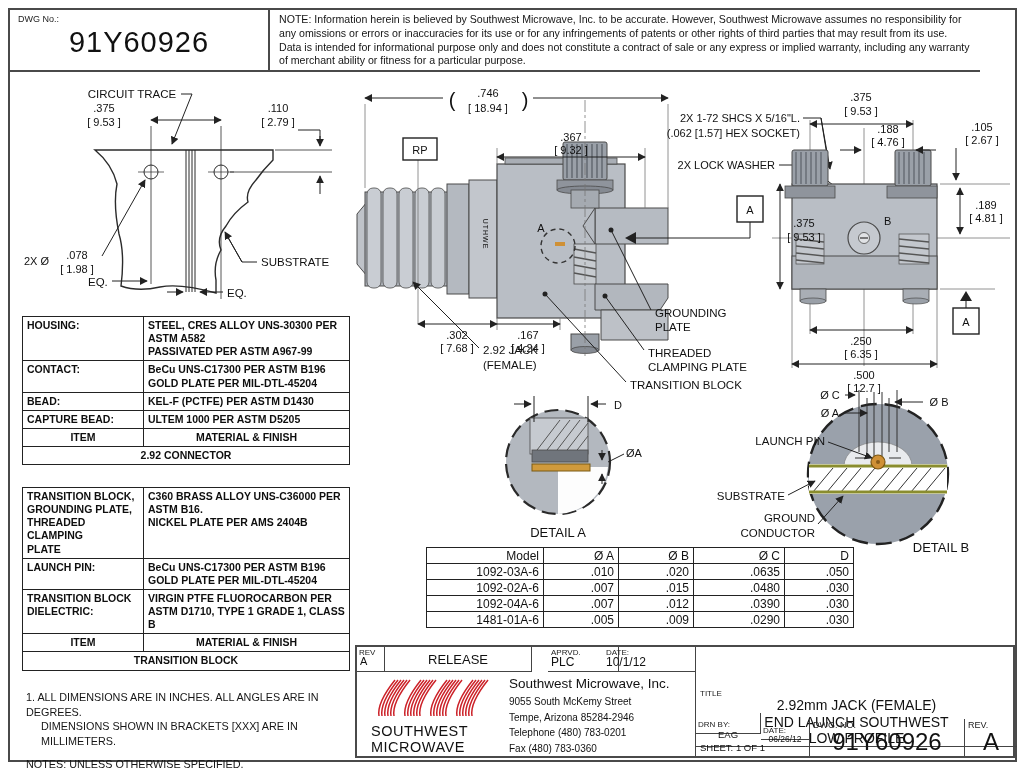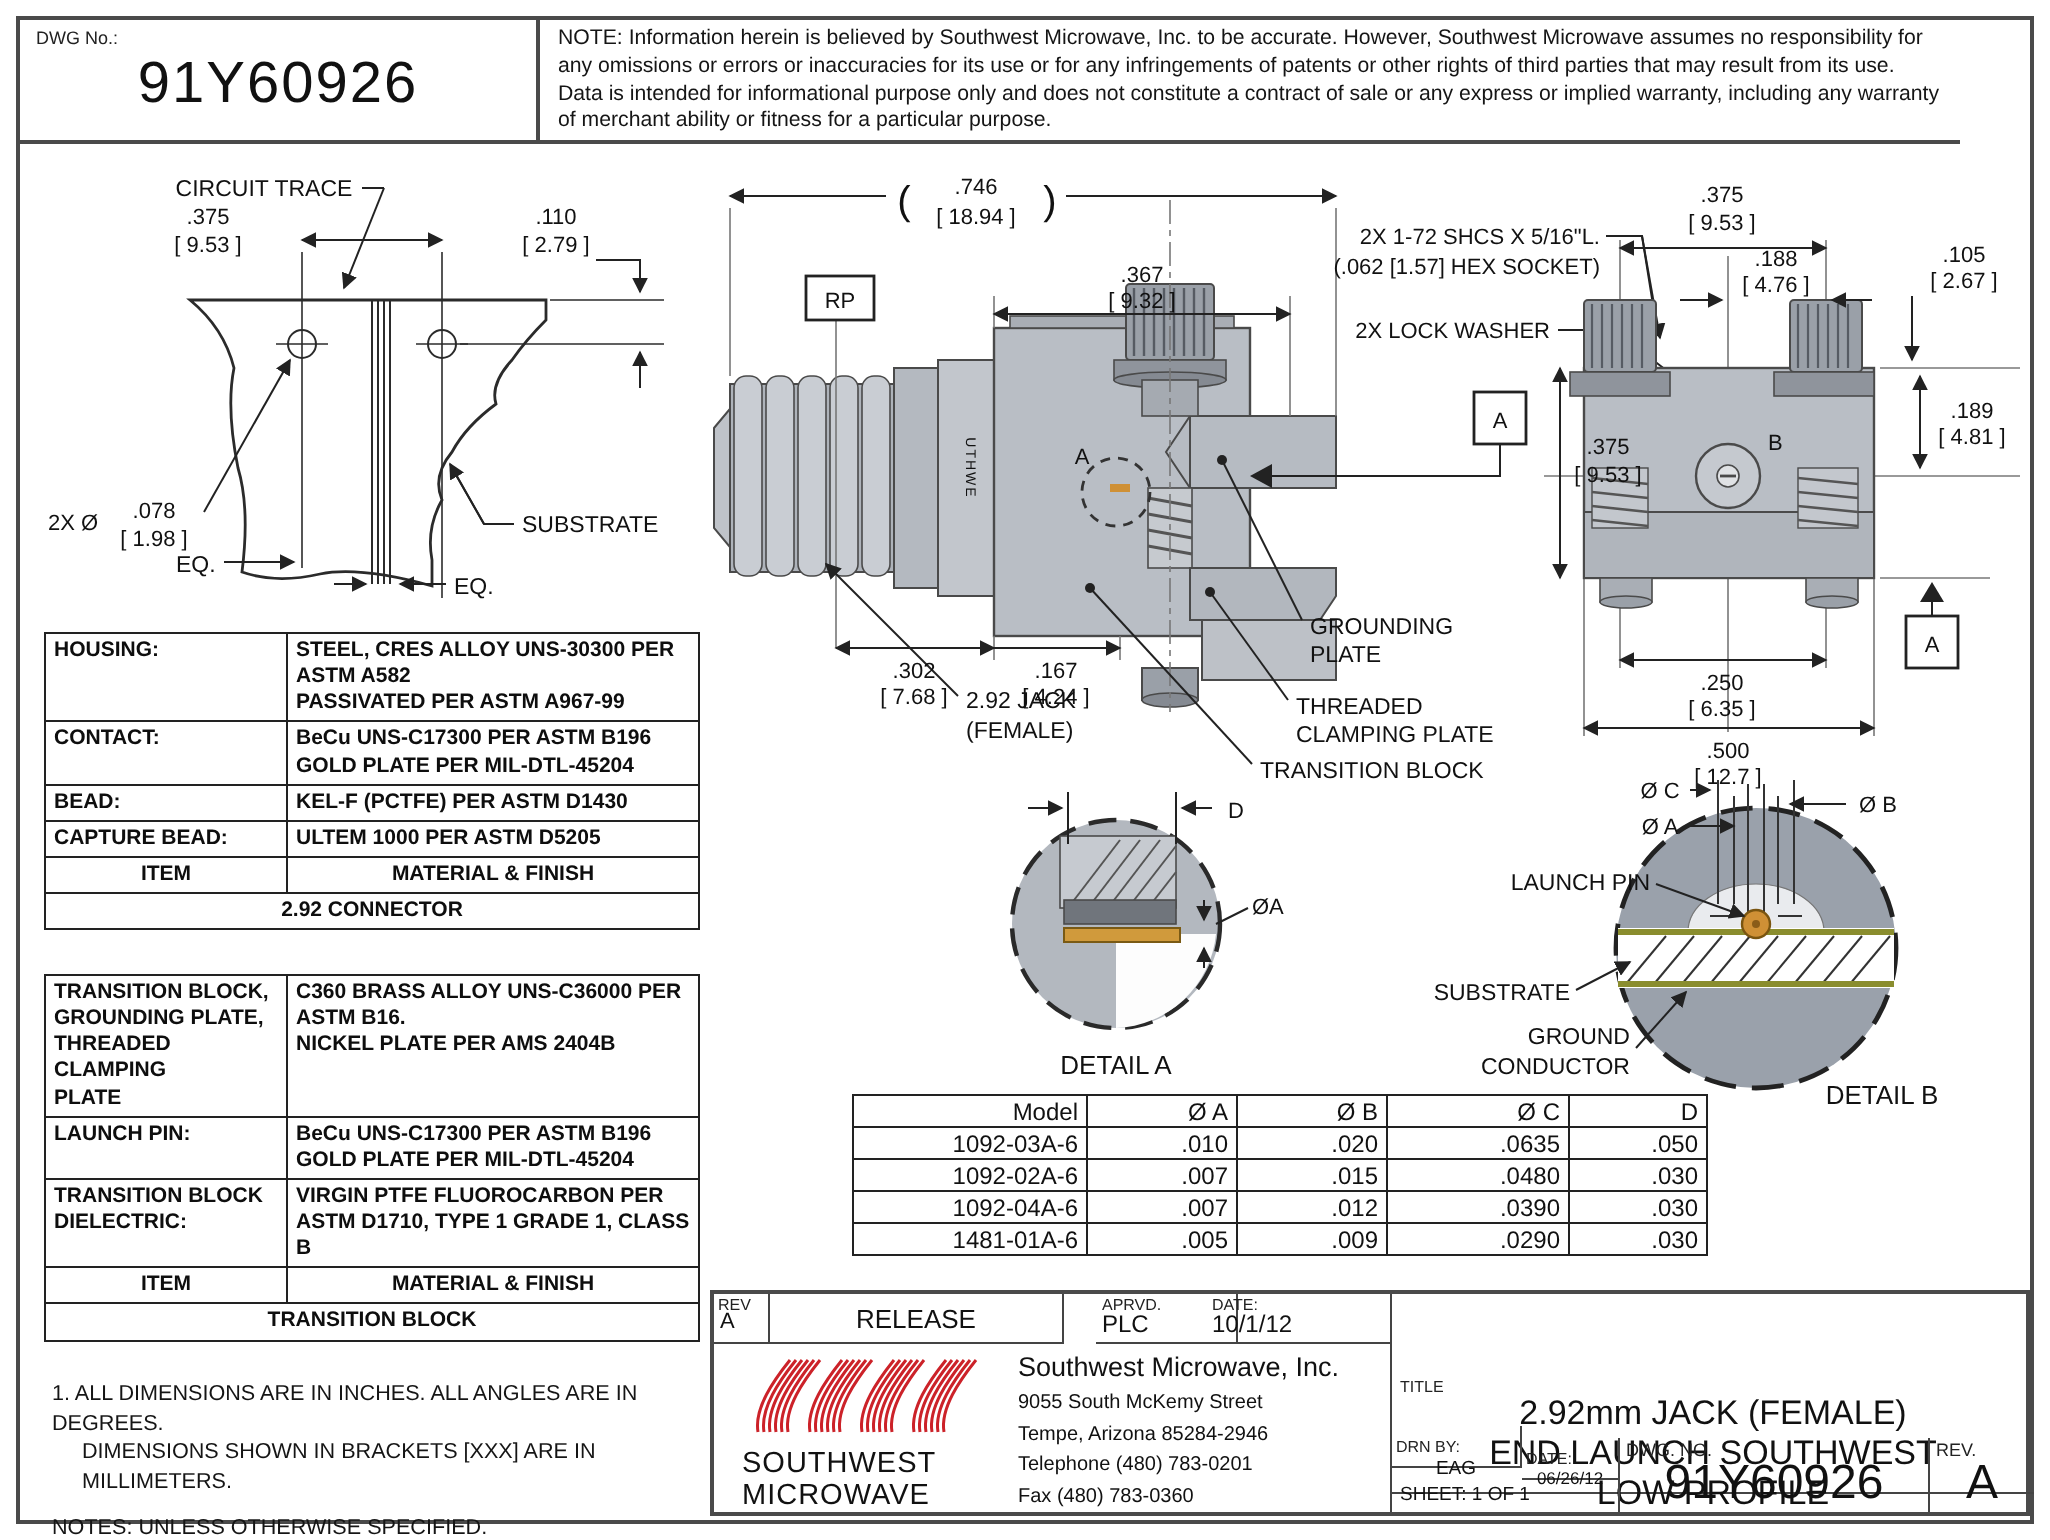--- a/index.html
+++ b/index.html
@@ -539,21 +539,21 @@
           <div>9055 South McKemy Street</div>
           <div>Tempe, Arizona 85284-2946</div>
           <div>Telephone (480) 783-0201</div>
           <div>Fax (480) 783-0360</div>
         </div>
       </div>
     </div>
 
     <div class="cell" style="left:339px;top:0;width:321px;height:60px;border-right:none;margin-top:40px;">
       <div class="tiny" style="position:absolute;left:4px;top:2px;">TITLE</div>
-      <div style="position:absolute;left:0;right:0;top:10px;text-align:center;font-size:17px;line-height:1.18;">
+      <div style="position:absolute;left:0;right:0;top:10px;text-align:center;font-size:14px;line-height:1.18;">
         <div>2.92mm JACK (FEMALE)</div>
         <div>END LAUNCH SOUTHWEST</div>
         <div>LOW PROFILE</div>
       </div>
     </div>
 
     <div class="cell" style="left:339px;top:66px;width:65px;height:21px;">
       <span class="tiny" style="padding-left:2px">DRN BY:</span>
       <span class="small" style="display:block;text-align:center;margin-top:-2px">EAG</span>
     </div>

